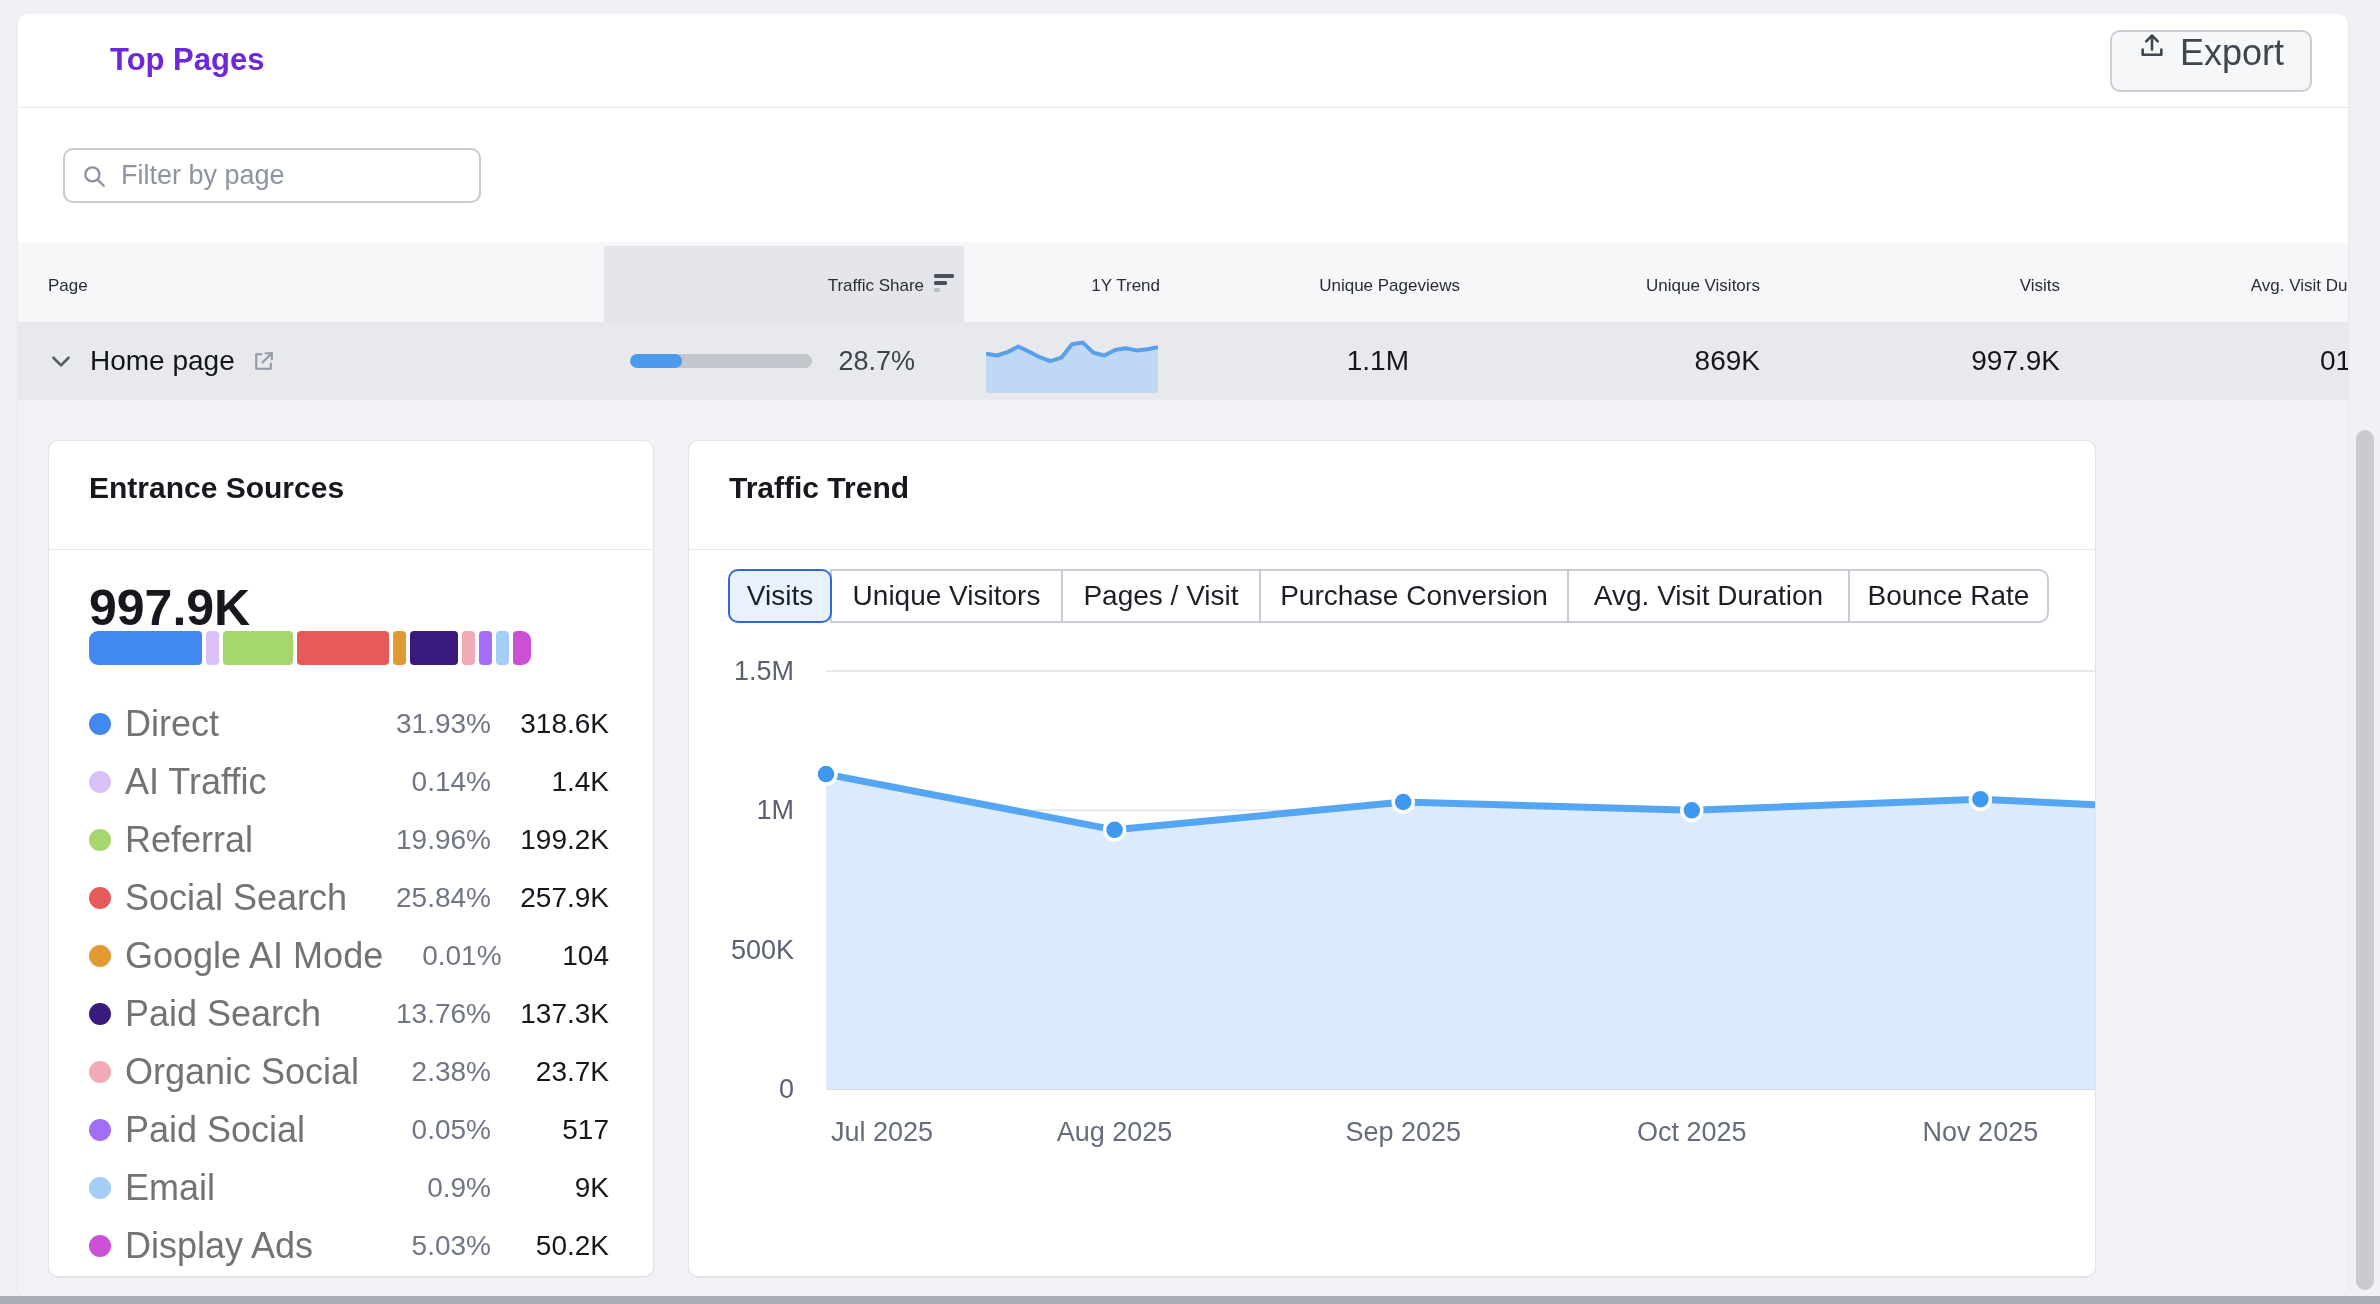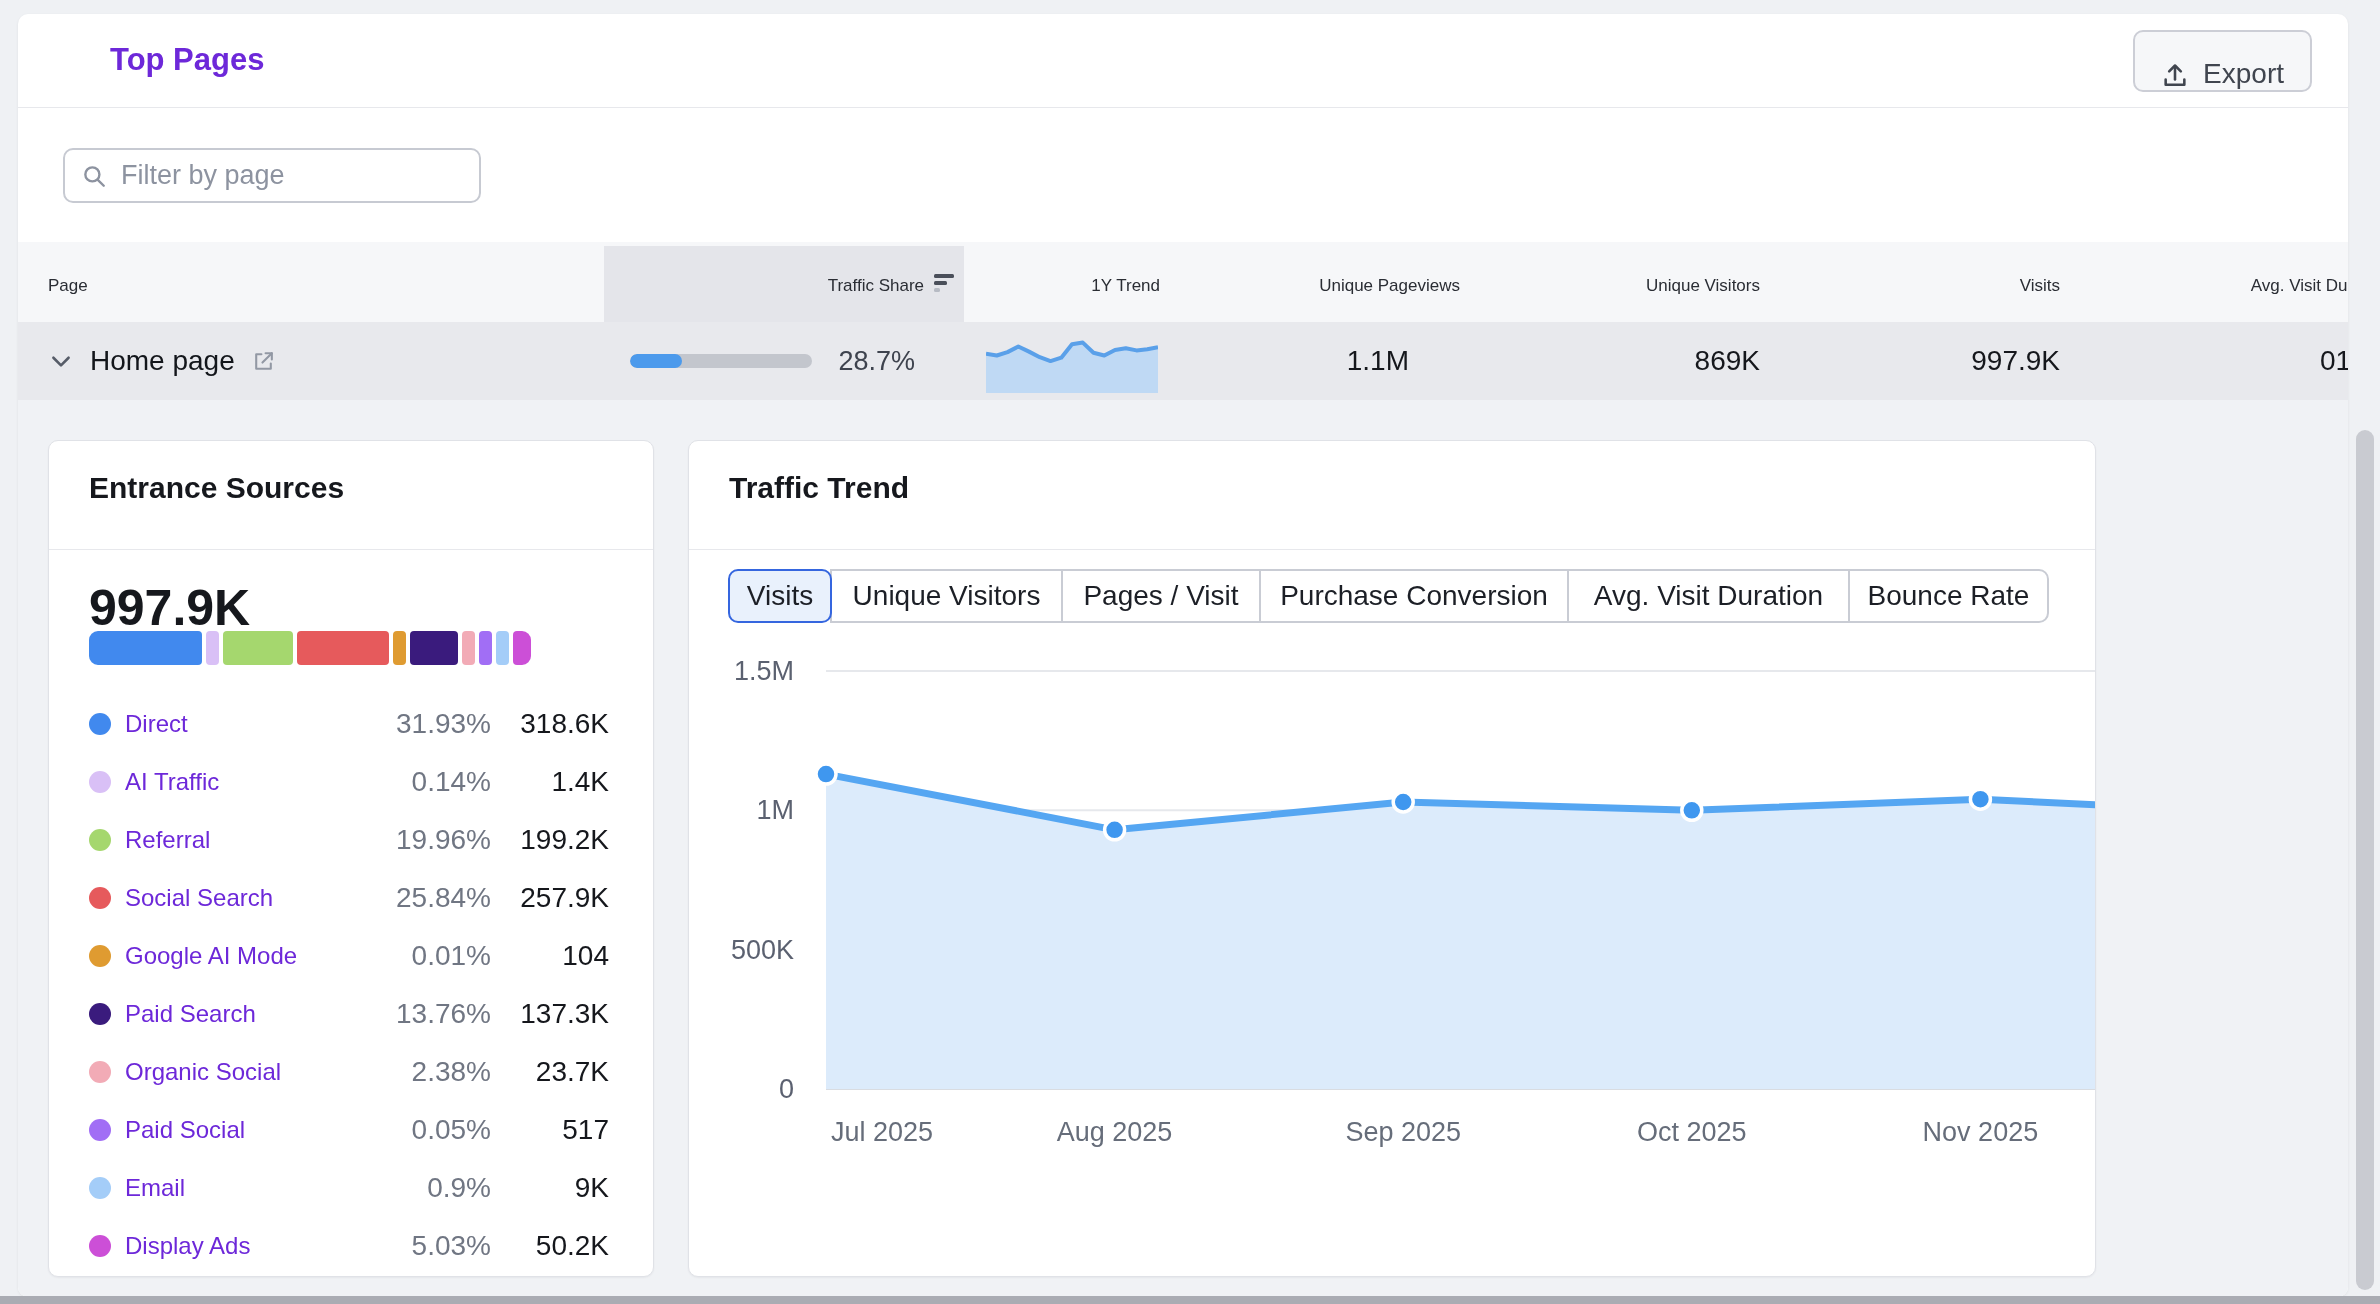--- a/index.html
+++ b/index.html
@@ -4,22 +4,22 @@
 <style>
   html,body{margin:0;padding:0;background:#eff1f4;}
   *{box-sizing:border-box;}
   #page{position:relative;width:2380px;height:1304px;background:#eff1f4;
         font-family:"Liberation Sans","DejaVu Sans",sans-serif;color:#1b1e24;overflow:hidden;}
 
   
   .main-card{position:absolute;left:18px;top:14px;width:2330px;height:1283px;background:#ffffff;
              border-radius:10px;box-shadow:0 1px 3px rgba(20,24,31,.07);overflow:hidden;}
   .page-title{position:absolute;left:50px;top:28px;font-size:31px;font-weight:bold;color:#6d28d9;margin-left:42px;}
-  .export-btn{position:absolute;right:36px;top:16px;height:62px;padding:0 26px;display:flex;align-items:flex-end;gap:14px;
-              background:#f6f7f9;border:2px solid #ccced6;border-radius:10px;font-size:28px;color:#40454f;
+  .export-btn{position:absolute;right:36px;top:16px;height:62px;padding:0 26px;display:flex;align-items:flex-start;gap:14px;
+              background:#f6f7f9;border:2px solid #ccced6;border-radius:10px;font-size:36px;color:#40454f;
               font-family:inherit;cursor:pointer;}
   .head-divider{position:absolute;left:0;top:93px;width:100%;height:1px;background:#e7e8ec;}
 
   .filter-wrap{position:absolute;left:45px;top:134px;width:418px;height:55px;border:2px solid #c7cad2;
                border-radius:10px;background:#fff;display:flex;align-items:center;padding-left:16px;}
   .filter-wrap input{border:none;outline:none;font-size:27px;color:#3d424d;margin-left:12px;width:320px;
                      font-family:inherit;background:transparent;}
   .filter-wrap input::placeholder{color:#8d93a0;}
 
   
@@ -51,21 +51,21 @@
 
   .etotal{position:absolute;left:40px;top:138px;font-size:50px;font-weight:bold;color:#16181d;}
   .ebar{position:absolute;left:40px;top:190px;width:442px;height:34px;display:flex;gap:4px;}
   .eseg{height:34px;border-radius:4px;min-width:13px;}
   .eseg.first{border-top-left-radius:9px;border-bottom-left-radius:9px;}
   .eseg.last{border-top-right-radius:9px;border-bottom-right-radius:9px;}
 
   .elegend{position:absolute;left:0;top:254px;width:100%;}
   .erow{position:relative;height:58px;display:flex;align-items:center;padding:0 44px 0 40px;}
   .edot{width:22px;height:22px;border-radius:50%;margin-right:14px;flex:0 0 auto;}
-  .elabel{font-size:24px;color:#6d28d9;flex:1 1 auto;white-space:nowrap;}
+  .elabel{font-size:36px;color:#737373;flex:1 1 auto;white-space:nowrap;}
   .epct{width:130px;text-align:right;font-size:28px;color:#707683;}
   .eval{width:118px;text-align:right;font-size:28px;color:#15171c;}
 
   
   .tabs{position:absolute;left:39px;top:128px;height:54px;}
   .tab{position:absolute;top:0;height:54px;line-height:50px;text-align:center;font-size:28px;color:#1c1f26;
        background:#fff;border:2px solid #c9ccd4;cursor:pointer;white-space:nowrap;}
   .tab.first{border-radius:10px 0 0 10px;}
   .tab.last{border-radius:0 10px 10px 0;}
   .tab.active{border-color:#3566df;background:#e9f1fc;z-index:2;border-radius:10px;}

